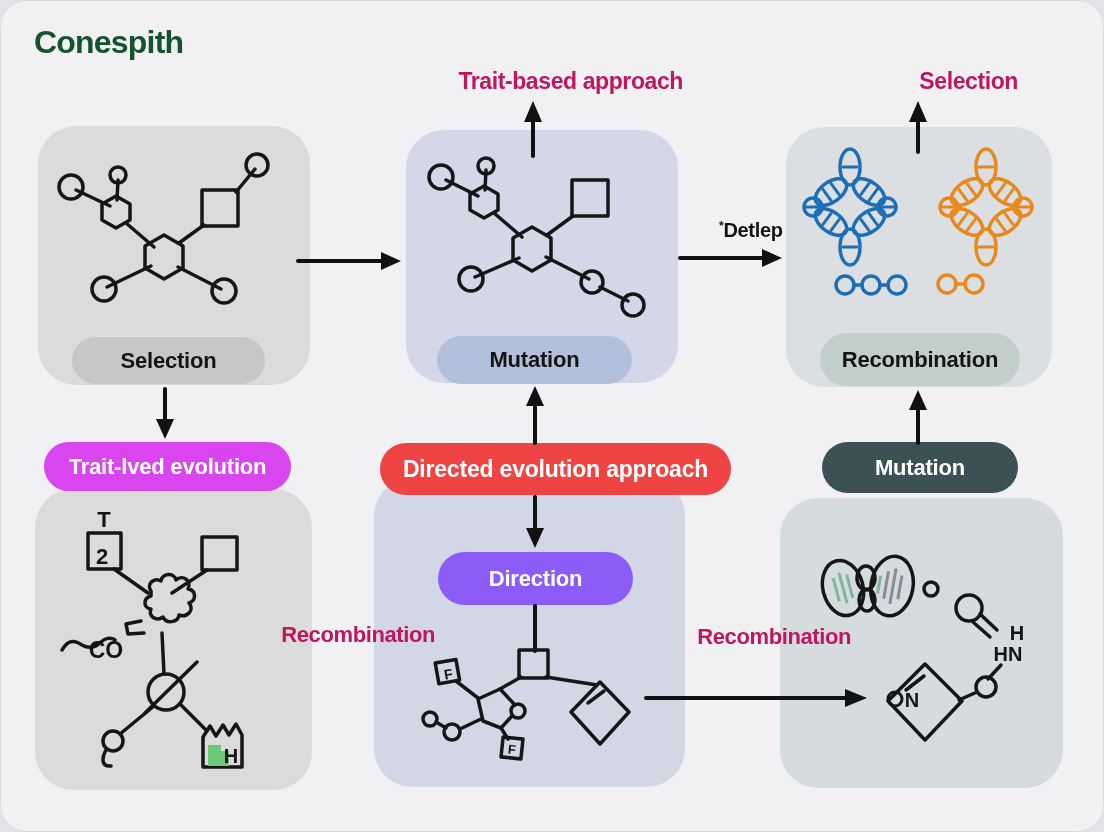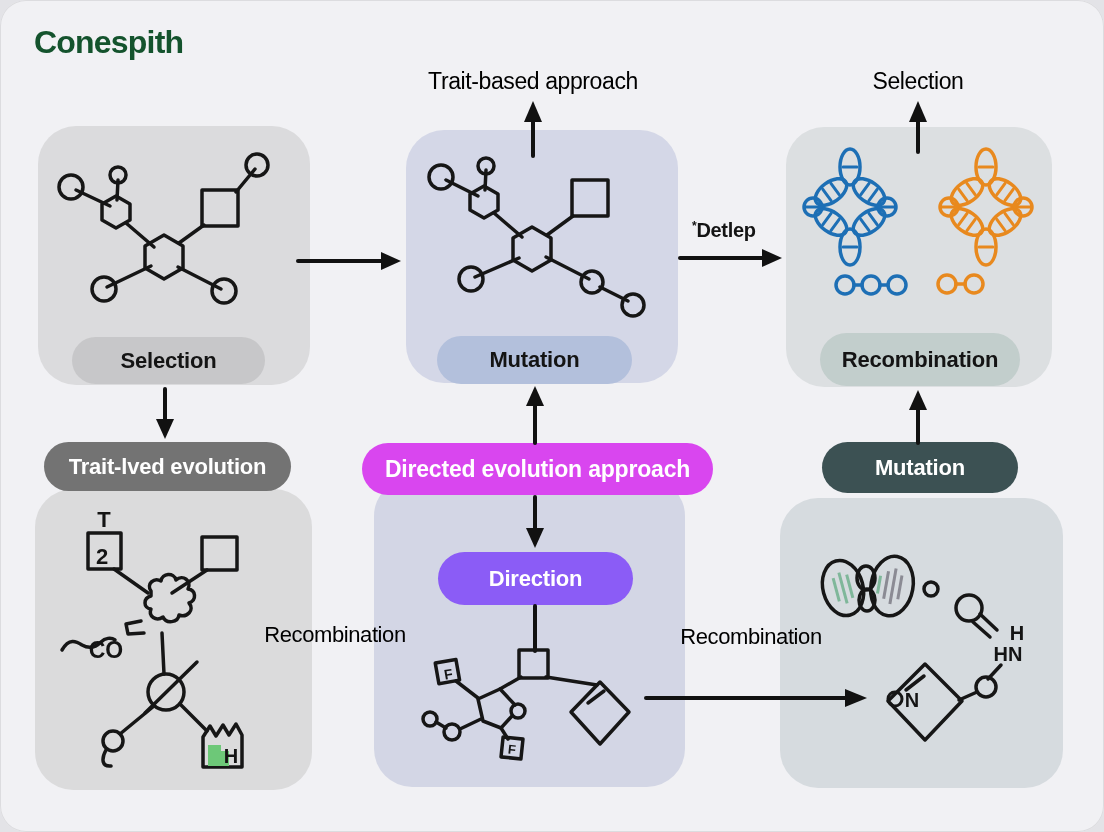--- a/index.html
+++ b/index.html
@@ -3,22 +3,22 @@
 <meta charset="utf-8">
 <style>
   html,body{margin:0;padding:0;background:#e3e3e7;font-family:"Liberation Sans",sans-serif;}
   .stage{position:relative;width:1104px;height:832px;overflow:hidden;background:#e3e3e7;}
   .card{position:absolute;inset:0;background:#f1f1f4;border-radius:26px;box-shadow:inset 0 0 0 1px #dcdcdf;}
   .title{position:absolute;left:34px;top:24px;font-size:32px;font-weight:700;color:#14532d;letter-spacing:-0.8px;}
   .panel{position:absolute;border-radius:38px;}
   .pill{position:absolute;display:flex;align-items:center;justify-content:center;border-radius:28px;
         font-weight:600;font-size:22px;color:#141414;letter-spacing:-0.2px;white-space:nowrap;}
   .pill.dark{color:#ffffff;}
-  .caption{position:absolute;font-weight:400;font-size:23px;color:#000000;text-align:center;letter-spacing:-0.4px;white-space:nowrap;}
-  .note{position:absolute;font-weight:600;font-size:20px;color:#141414;letter-spacing:-0.3px;white-space:nowrap;}
+  .caption{position:absolute;font-weight:700;font-size:23px;color:#be185d;text-align:right;letter-spacing:-0.4px;white-space:nowrap;}
+  .note{position:absolute;font-weight:600;font-size:20px;color:#141414;letter-spacing:-0.3px;white-space:nowrap;margin-left:27px;}
   .note .sup{font-size:12px;vertical-align:7px;}
   svg.overlay{position:absolute;left:0;top:0;width:1104px;height:832px;pointer-events:none;}
   svg .ln{stroke:#161616;stroke-width:3.5;fill:none;stroke-linecap:round;stroke-linejoin:round;}
   svg .arr{stroke:#111111;stroke-width:4;fill:none;stroke-linecap:round;}
   svg .head{fill:#111111;stroke:none;}
   svg text{fill:#141414;font-family:"Liberation Sans",sans-serif;stroke:none;font-weight:700;}
 </style>
 </head>
 <body>
 
@@ -39,22 +39,22 @@
   <div class="caption" style="left:818px;top:68px;width:200px;">Selection</div>
   <div class="note" style="left:692px;top:219px;">
     <span class="sup">*</span><span>Detlep</span>
   </div>
   <div class="caption" style="left:235px;top:622px;width:200px;font-size:22px;">Recombination</div>
   <div class="caption" style="left:651px;top:624px;width:200px;font-size:22px;">Recombination</div>
 
   <div class="pill" style="left:72px;top:337px;width:193px;height:47px;background:#c7c7c9;">Selection</div>
   <div class="pill" style="left:437px;top:336px;width:195px;height:48px;background:#b3c0dc;">Mutation</div>
   <div class="pill" style="left:820px;top:333px;width:200px;height:53px;background:#c2cecc;">Recombination</div>
-  <div class="pill dark" style="left:44px;top:442px;width:247px;height:49px;background:#737373;">Trait-lved evolution</div>
-  <div class="pill dark" style="left:362px;top:443px;width:351px;height:52px;background:#d946ef;font-size:23px;">Directed evolution approach</div>
+  <div class="pill dark" style="left:44px;top:442px;width:247px;height:49px;background:#d946ef;">Trait-lved evolution</div>
+  <div class="pill dark" style="left:380px;top:443px;width:351px;height:52px;background:#ef4444;font-size:23px;">Directed evolution approach</div>
   <div class="pill dark" style="left:822px;top:442px;width:196px;height:51px;background:#3c5153;">Mutation</div>
   <div class="pill dark" style="left:438px;top:552px;width:195px;height:53px;background:#8b5cf6;">Direction</div>
 
   <svg class="overlay" viewBox="0 0 1104 832">
 
     <g>
       <line class="arr" x1="298" y1="261" x2="381" y2="261"></line>
         <polygon class="head" points="381,252 401,261 381,270"></polygon>
     </g>
     <g>

